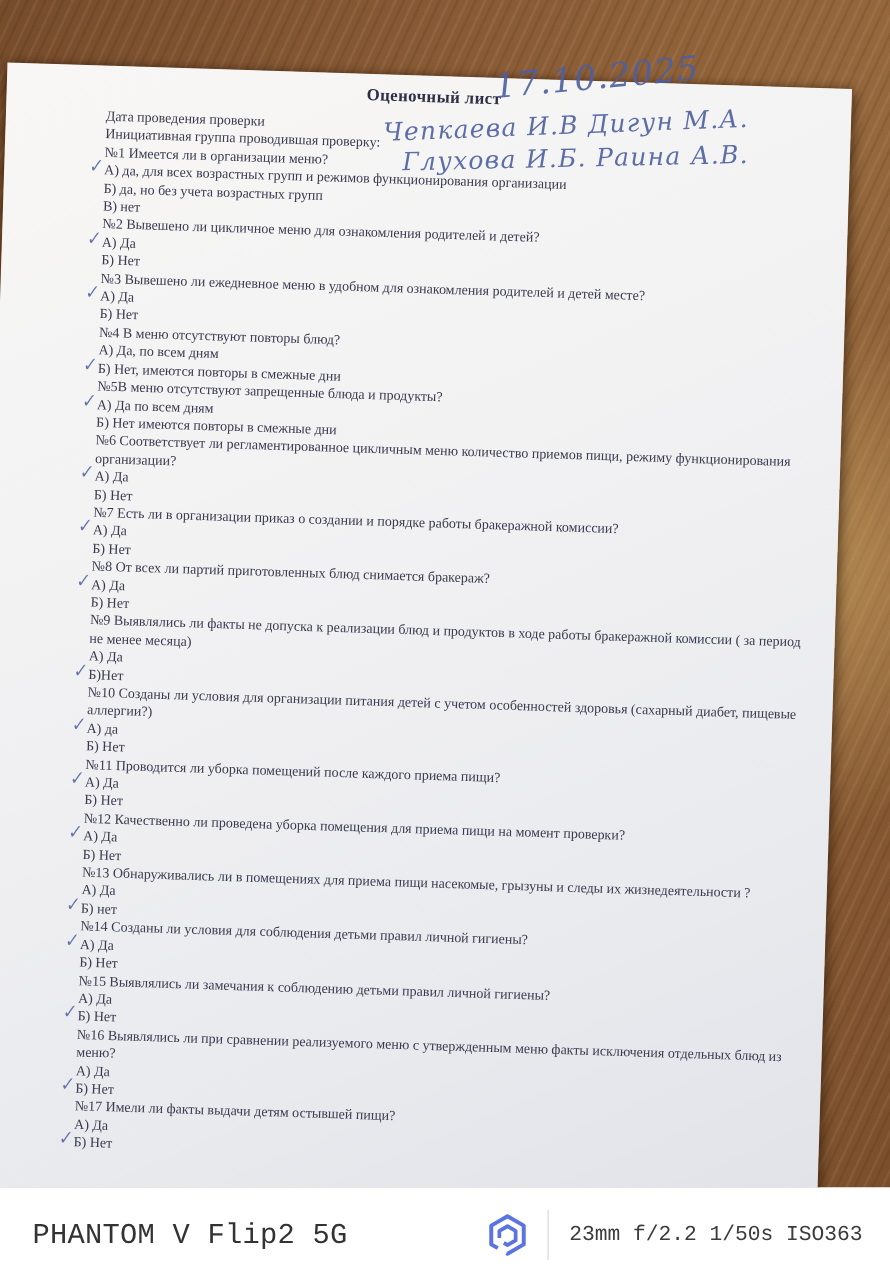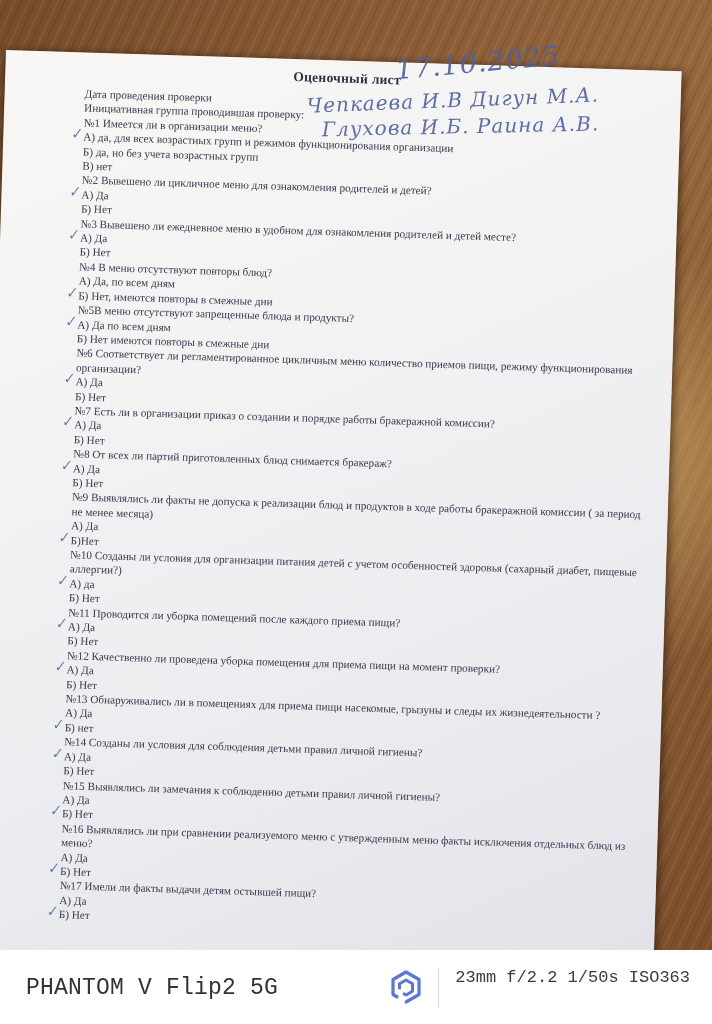--- a/index.html
+++ b/index.html
@@ -54,21 +54,21 @@
     transform:rotate(-10deg) skewX(-12deg);
     font-family:"DejaVu Sans",sans-serif;
   }
   
   .footer{
     position:absolute;left:0;top:950px;width:712px;height:76px;background:#ffffff;
     display:flex;align-items:center;justify-content:space-between;
     font-family:Liberation Mono, monospace;
   }
   .device{font-size:23px;color:#333;margin-left:26px;letter-spacing:.2px;}
-  .footer-right{display:flex;margin-right:22px;}
+  .footer-right{display:flex;align-items:center;margin-right:22px;}
   .logo{width:36px;height:38px;}
   .vdiv{width:1px;height:40px;background:#d9d9de;margin:0 16px 0 14px;}
   .cam{font-size:17px;color:#3c3c40;}
 </style>
 </head>
 <body>
 
 <div class="photo">
   <div class="paper">
 

